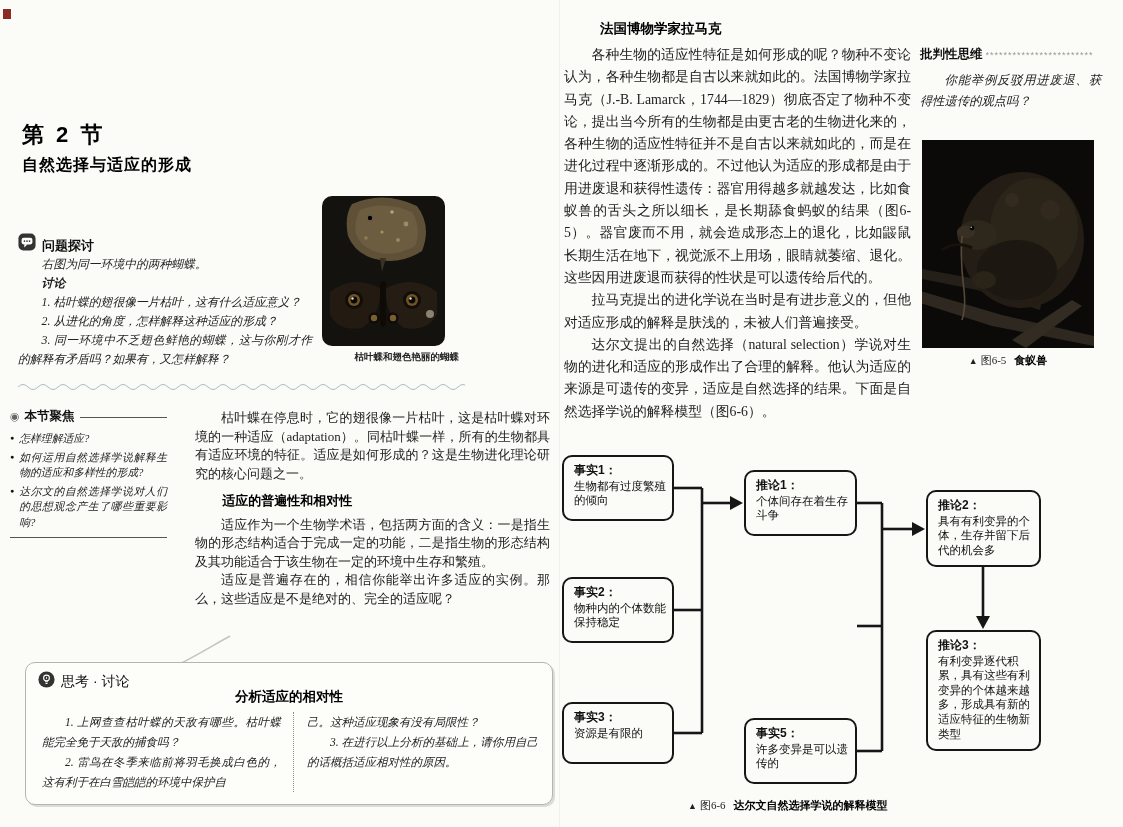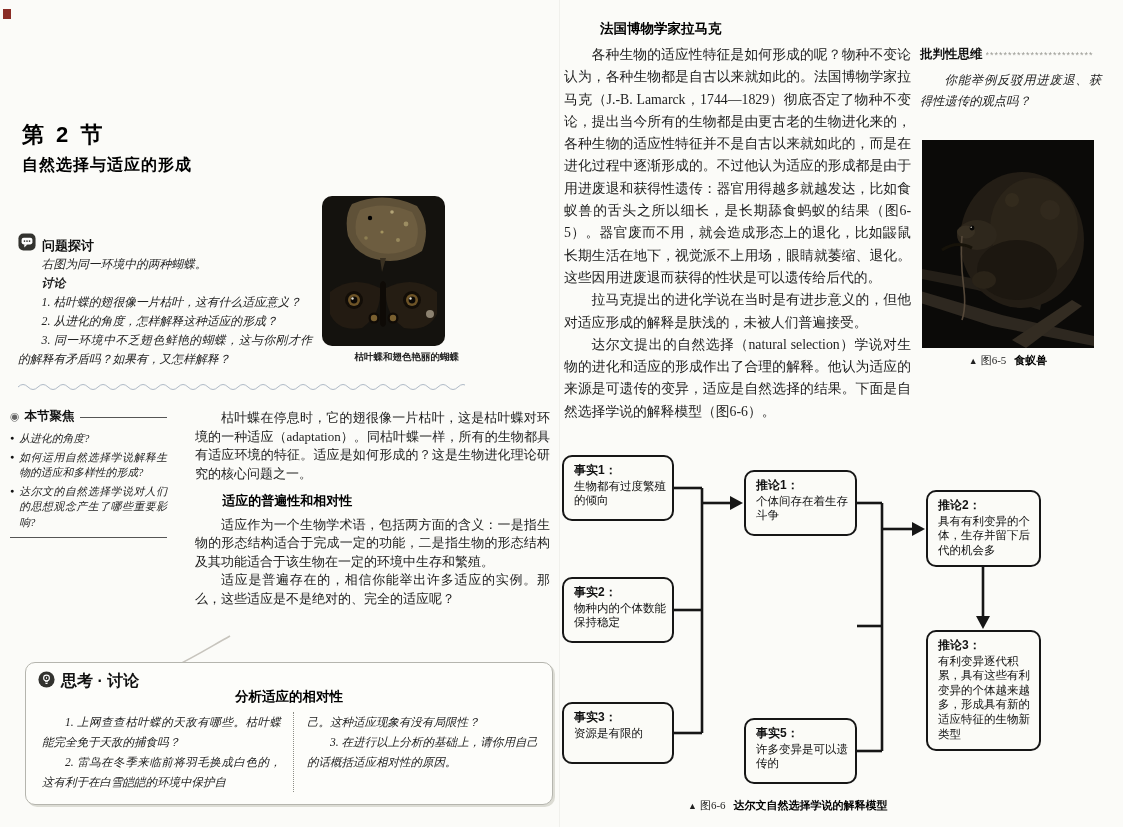--- a/index.html
+++ b/index.html
@@ -46,21 +46,21 @@
   #lp-main{left:195px;top:409px;width:355px;font-size:13px;line-height:18.5px;color:#1c1c1c;}
   #lp-main .p1{text-indent:2em;margin-bottom:9px;}
   #lp-main .sub{font-size:13px;font-weight:bold;color:#000;text-indent:2.1em;margin:0 0 5px;
                 font-family:"Liberation Sans","DejaVu Sans",sans-serif;}
   #lp-main .p2,#lp-main .p3{text-indent:2em;}
 
   #think-box{left:25px;top:662px;width:528px;height:143px;background:#fdfdfa;
              border:1px solid #b5b5ae;border-radius:10px;
              box-shadow:2px 2px 0 #dcdcd4;box-sizing:border-box;}
   #think-head{position:absolute;left:12px;top:8px;display:flex;align-items:center;gap:6px;}
-  #think-head .lbl{font-size:16px;font-weight:bold;color:#111;}
+  #think-head .lbl{font-size:14px;font-weight:normal;color:#111;}
   #think-title{position:absolute;left:0;top:25px;width:100%;text-align:center;
                font-size:13.5px;font-weight:bold;color:#000;}
   #think-cols{position:absolute;left:16px;top:49px;width:496px;display:flex;}
   #think-cols .colL{width:240px;padding-right:12px;}
   #think-cols .colR{width:232px;padding-left:13px;border-left:1px dotted #8e8e86;}
   #think-cols p{font-size:11.5px;line-height:20px;color:#222;}
   #think-cols p.ind{text-indent:2em;}
 
   
   #right-page{left:560px;top:0;width:563px;height:827px;}
@@ -174,21 +174,21 @@
 
   <div class="abs" id="focus-box">
     <div id="focus-head">
       <span class="glyph">◉</span>
       <span class="lbl sans">本节聚焦</span>
       <span class="rule"></span>
     </div>
     <ul id="focus-list">
       <li>
         <span class="dot">●</span>
-        <span class="txt kai just">从进化的角度?</span>
+        <span class="txt kai just">怎样理解适应?</span>
       </li>
       <li>
         <span class="dot">●</span>
         <span class="txt kai just">如何运用自然选择学说解释生物的适应和多样性的形成?</span>
       </li>
       <li>
         <span class="dot">●</span>
         <span class="txt kai just">达尔文的自然选择学说对人们的思想观念产生了哪些重要影响?</span>
       </li>
     </ul>

